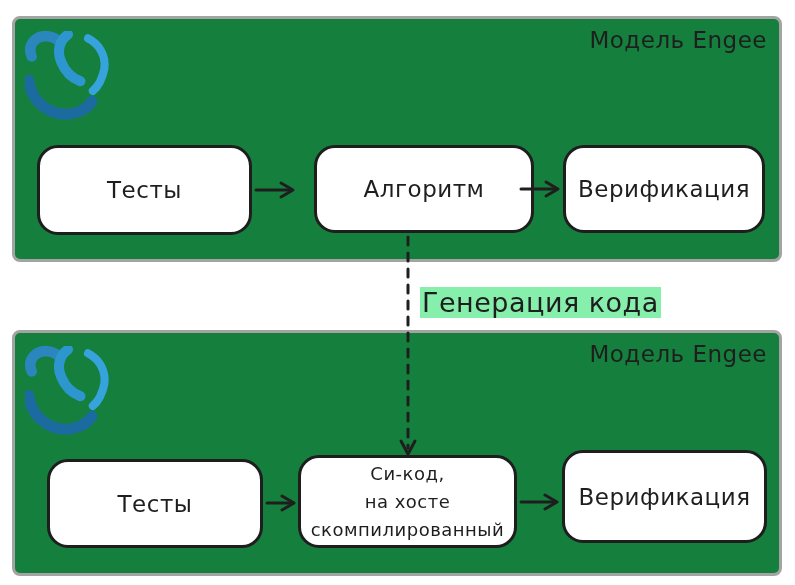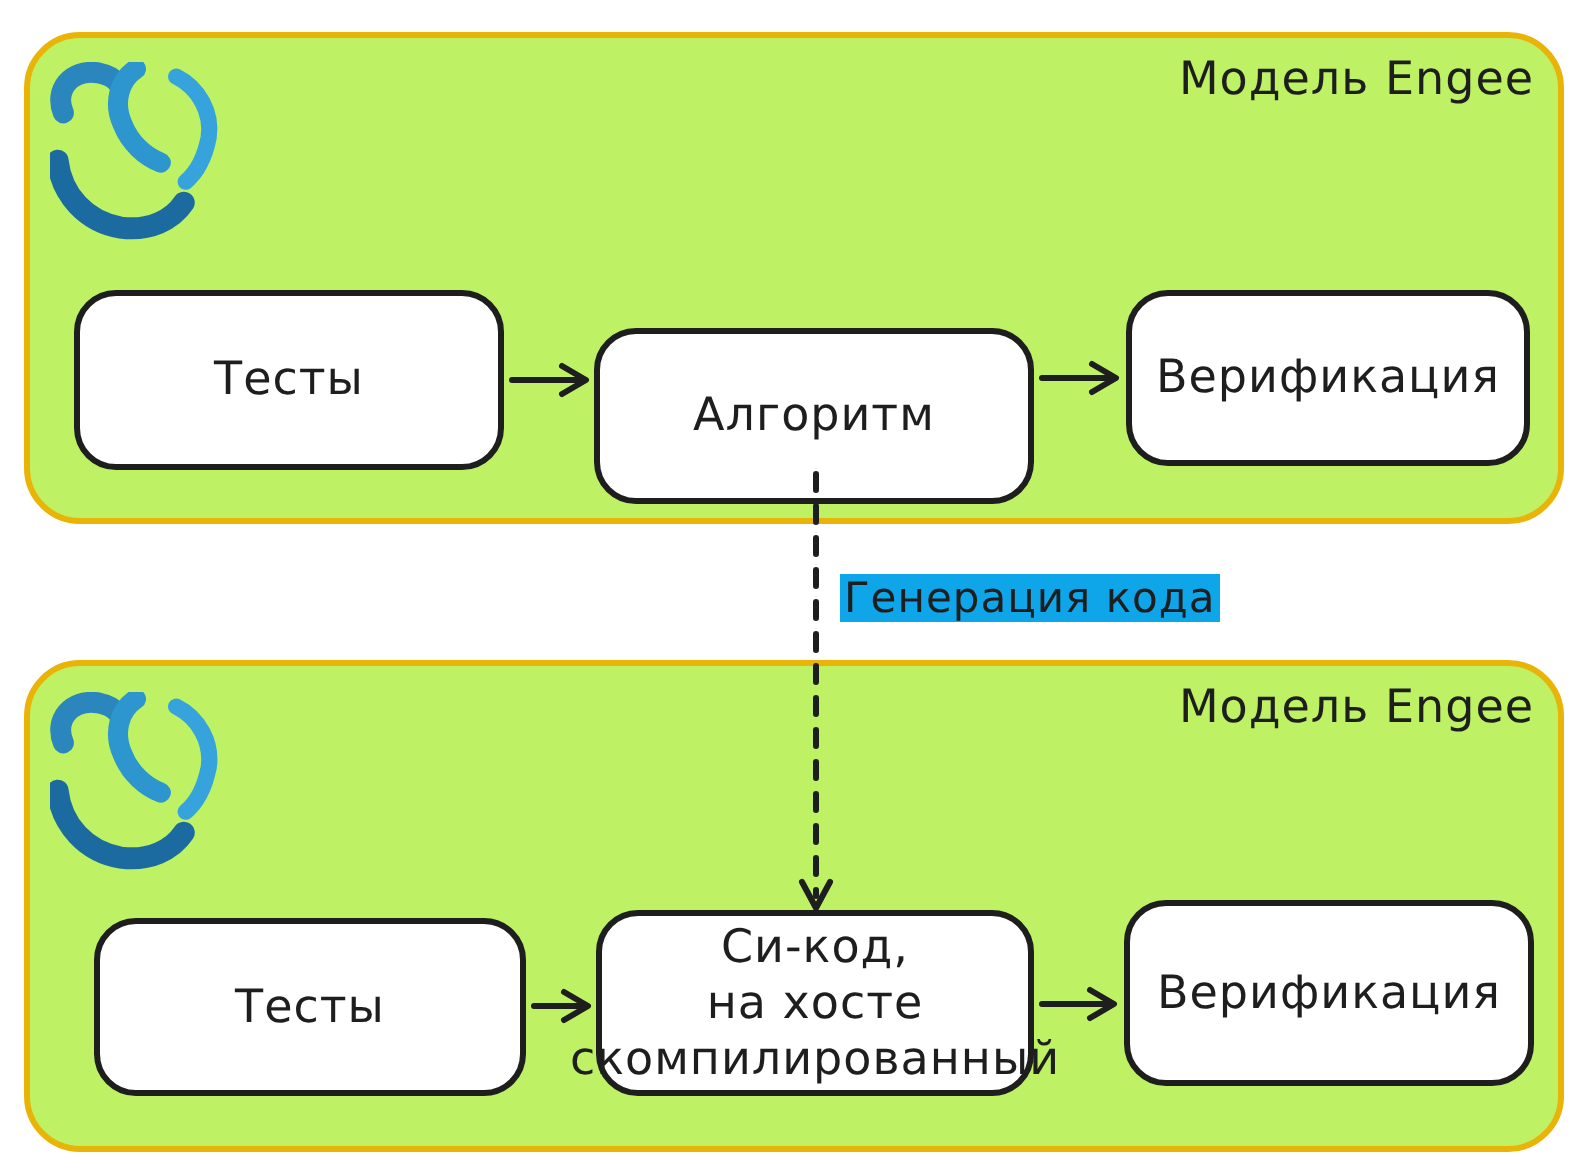--- a/index.html
+++ b/index.html
@@ -10,23 +10,23 @@
     background: #ffffff;
     font-family: "DejaVu Sans", "Liberation Sans", sans-serif;
     color: #1e1e1e;
     overflow: hidden;
   }
   .frame {
     position: absolute;
     left: 12px;
     width: 764px;
     height: 240px;
-    border: 3px solid #eab308;
-    border-radius: 28px;
-    background: #bef264;
+    border: 3px solid #a3a3a3;
+    border-radius: 8px;
+    background: #15803d;
   }
   .frame.top    { top: 16px; }
   .frame.bottom { top: 330px; }
   .frame-title {
     position: absolute;
     top: 8px;
     right: 12px;
     font-size: 23px;
     letter-spacing: 0.5px;
     white-space: nowrap;
@@ -43,44 +43,44 @@
     border: 3px solid #1e1e1e;
     border-radius: 21px;
     background: #ffffff;
     display: flex;
     flex-direction: column;
     align-items: center;
     justify-content: center;
     font-size: 23px;
     letter-spacing: 0.5px;
   }
-  .node .line { display: block; font-size: 23px; line-height: 28px; }
+  .node .line { display: block; font-size: 18px; line-height: 28px; }
   
   .n-tests-top        { left: 22px;  top: 126px; width: 209px; height: 84px; }
-  .n-algorithm        { left: 282px; top: 126px; width: 214px; height: 82px; margin-top: 19px; }
+  .n-algorithm        { left: 299px; top: 126px; width: 214px; height: 82px; }
   .n-verification-top { left: 548px; top: 126px; width: 196px; height: 82px; }
   
   .n-tests-bottom        { left: 32px;  top: 126px; width: 210px; height: 83px; }
   .n-ccode               { left: 283px; top: 122px; width: 213px; height: 87px; }
   .n-verification-bottom { left: 547px; top: 117px; width: 199px; height: 87px; }
   .arrow-layer {
     position: absolute;
     left: 0; top: 0;
     width: 795px;
     height: 585px;
     pointer-events: none;
   }
   .codegen-label {
     position: absolute;
     left: 420px;
     top: 287px;
-    font-size: 21px;
+    font-size: 27px;
     letter-spacing: 0.5px;
     white-space: nowrap;
-    background: #0ea5e9;
+    background: #86efac;
     padding: 0 2px;
   }
 </style>
 </head>
 <body>
 
 <div class="canvas">
 
   <div class="frame top">
     <svg class="logo" viewBox="0 0 90 95" fill="none" xmlns="http://www.w3.org/2000/svg">

